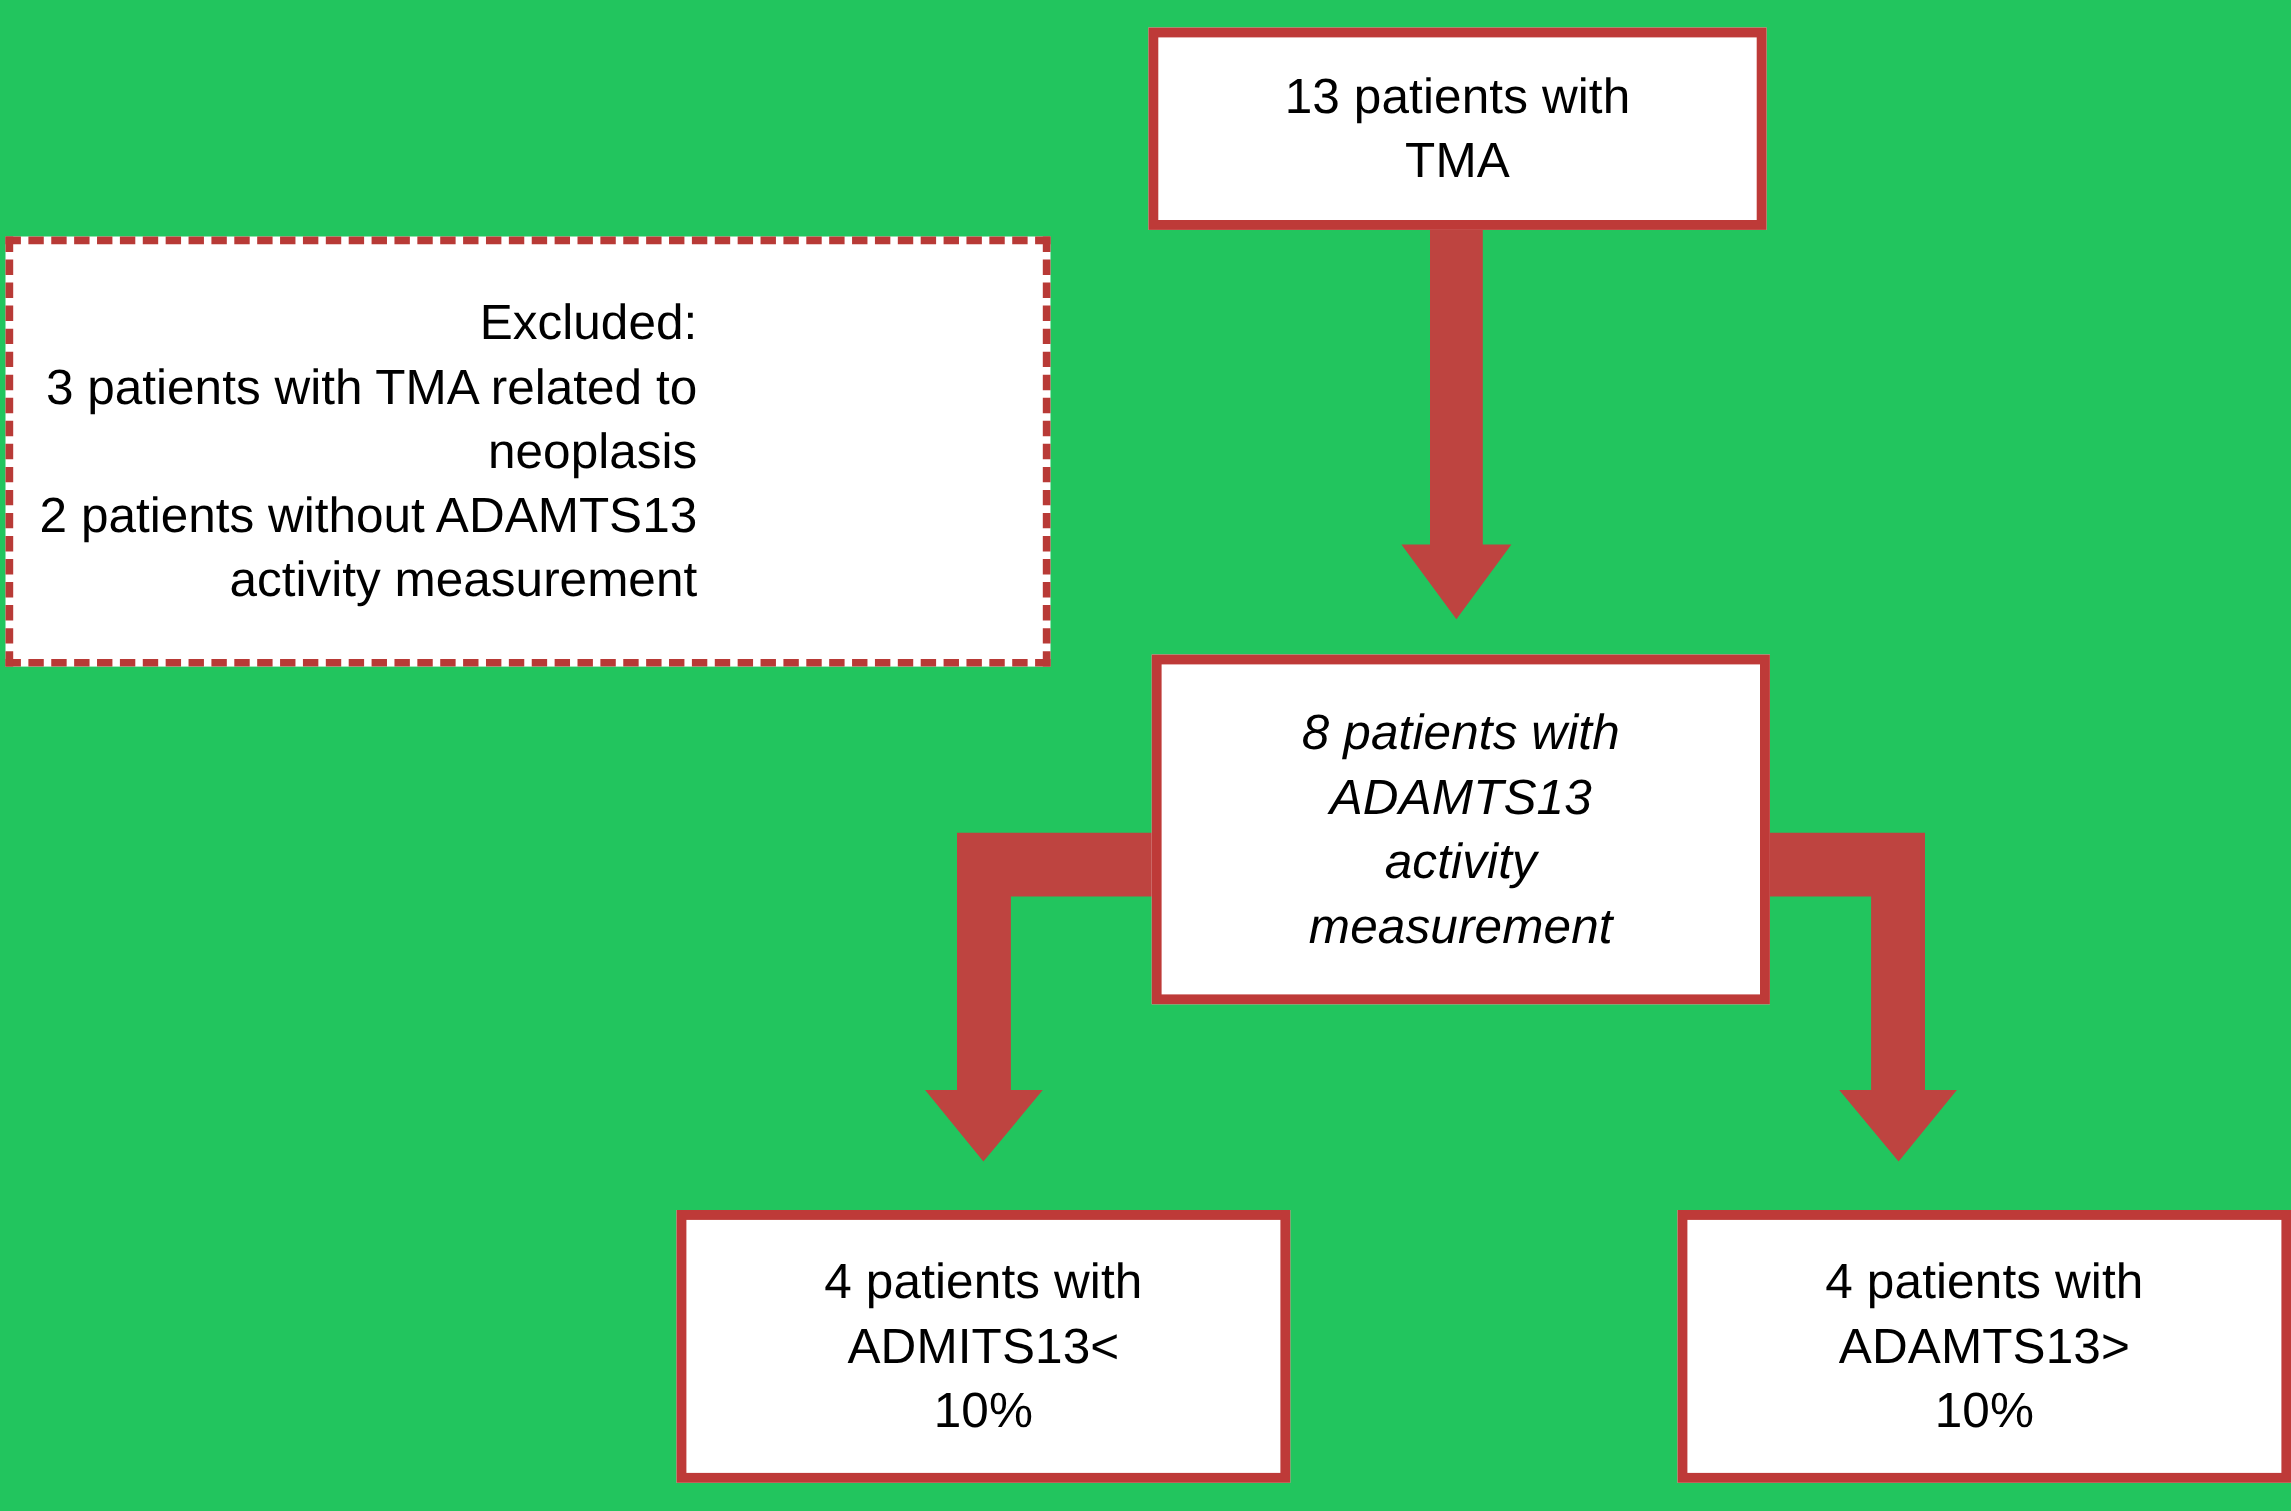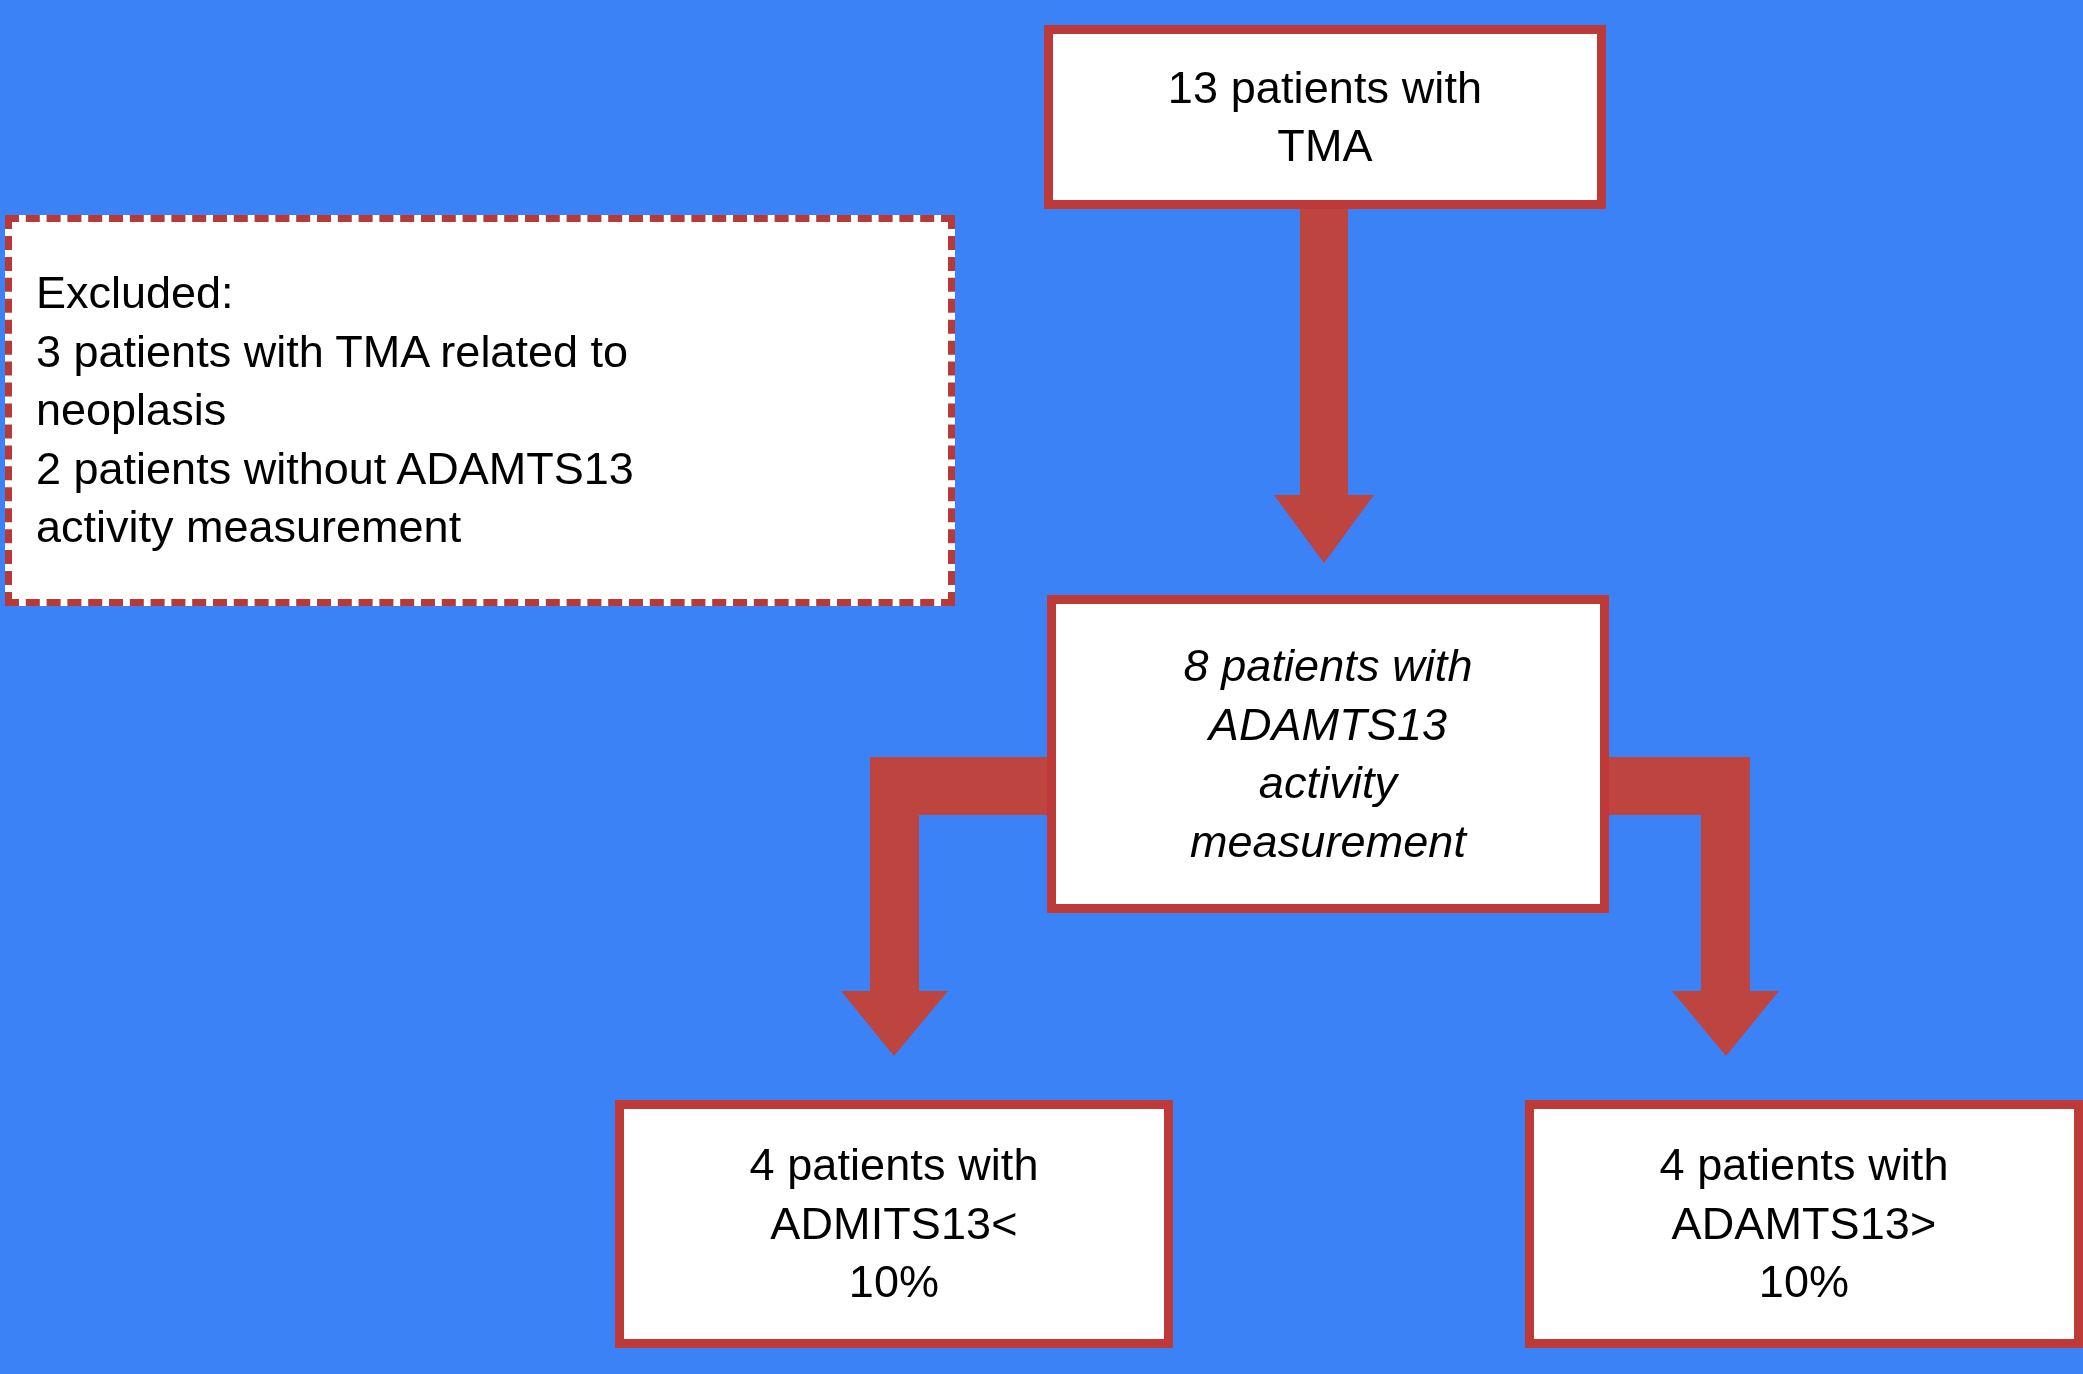--- a/index.html
+++ b/index.html
@@ -4,21 +4,21 @@
 <style>
   html, body {
     margin: 0;
     padding: 0;
     background: #ffffff;
   }
   #canvas {
     position: relative;
     width: 2083px;
     height: 1374px;
-    background: #3b82f6;
+    background: #22c55e;
     overflow: hidden;
     font-family: "Liberation Sans", sans-serif;
   }
   .node {
     position: absolute;
     box-sizing: border-box;
     background: #ffffff;
     border: 9px solid #be3a38;
     display: flex;
     align-items: center;
@@ -38,21 +38,21 @@
     box-sizing: border-box;
     background: #ffffff;
     border: 7px dashed #b83a36;
     display: flex;
     align-items: center;
     justify-content: flex-start;
     z-index: 3;
   }
   .excluded-box .label {
     color: #000000;
-    text-align: left;
+    text-align: right;
     font-size: 45px;
     line-height: 1.30;
     white-space: pre-line;
     padding-left: 24px;
   }
   .arrow-layer {
     position: absolute;
     left: 0;
     top: 0;
     width: 2083px;

